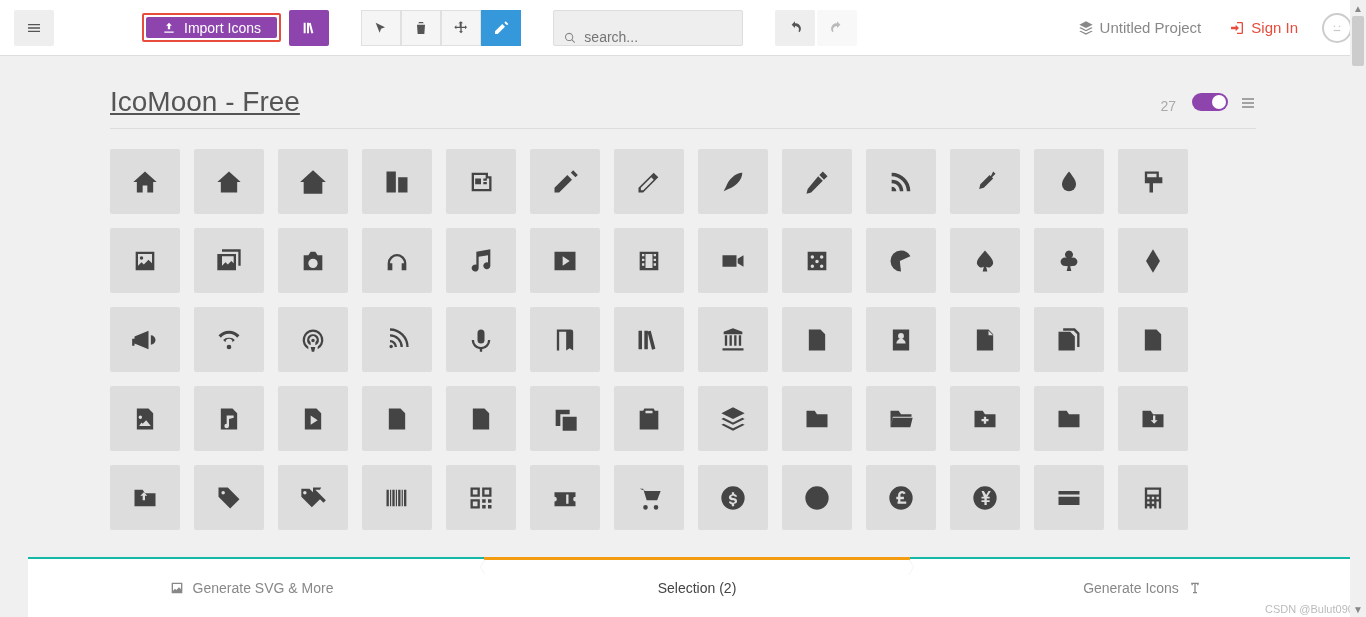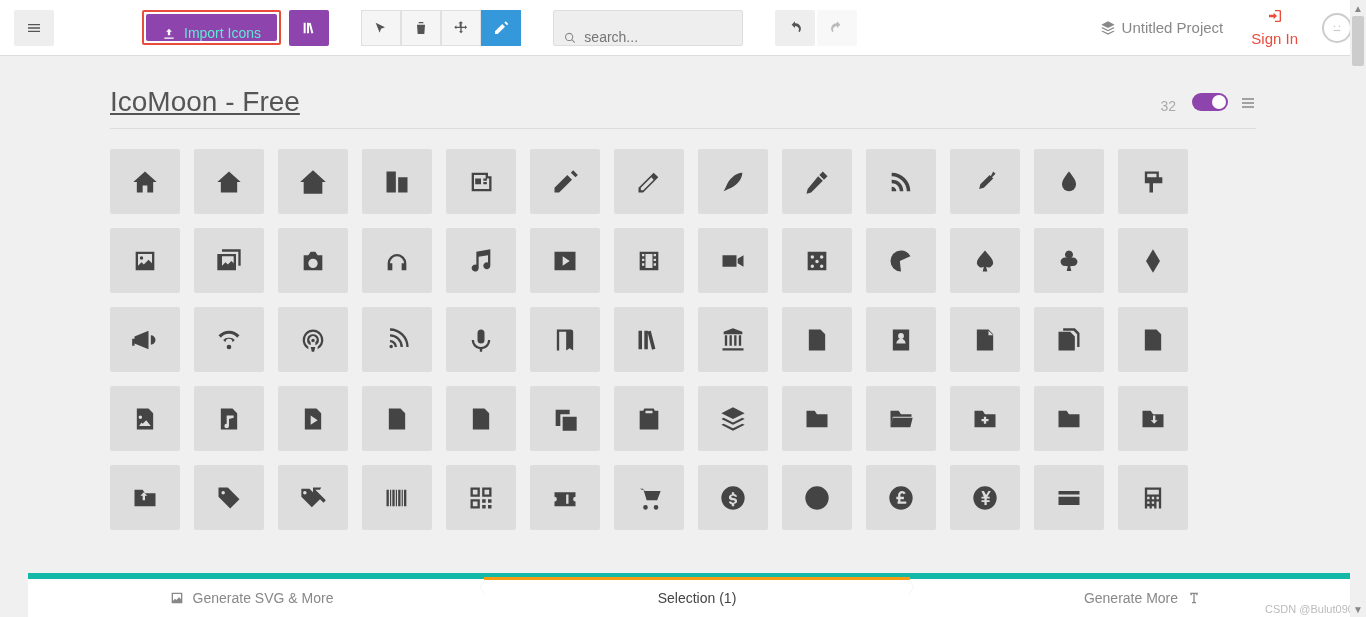--- a/index.html
+++ b/index.html
@@ -1,51 +1,51 @@
 <!DOCTYPE html>
 <html><head>
 <meta charset="utf-8">
 <style>
 * { margin: 0; padding: 0; box-sizing: border-box; }
 body { font-family: -apple-system, BlinkMacSystemFont, "Segoe UI", sans-serif; background: #f0f0f0; color: #444; width: 1366px; height: 617px; overflow: hidden; position: relative; }
 .topbar { background: #fff; height: 56px; border-bottom: 1px solid #ddd; display: flex; align-items: center; padding: 0 14px; gap: 8px; }
 .icon-btn { background: #eee; border: none; width: 40px; height: 36px; display: flex; align-items: center; justify-content: center; cursor: pointer; border-radius: 2px; color: #555; }
 .icon-btn svg { width: 16px; height: 16px; fill: currentColor; }
-.import-btn { background: #8e44ad; color: #5eead4; border: none; height: 27px; padding: 0 16px; display: flex; align-items: flex-end; gap: 8px; cursor: pointer; border-radius: 2px; font-size: 14px; }
+.import-btn { background: #8e44ad; color: #ffffff; border: none; height: 21px; padding: 0 16px; display: flex; align-items: center; gap: 8px; cursor: pointer; border-radius: 2px; font-size: 14px; }
 .import-btn svg { width: 14px; height: 14px; fill: #fff; }
 .highlight-box { border: 2px solid #e74c3c; padding: 2px; border-radius: 2px; margin-left: 80px; }
 .lib-btn { background: #8e44ad; color: #fff; border: none; width: 40px; height: 36px; display: flex; align-items: center; justify-content: center; cursor: pointer; border-radius: 2px; }
 .lib-btn svg { width: 16px; height: 16px; fill: #fff; }
 .tool-group { display: flex; margin-left: 24px; gap: 0; }
 .tool-btn { background: #f5f5f5; border: 1px solid #e0e0e0; width: 40px; height: 36px; display: flex; align-items: center; justify-content: center; cursor: pointer; color: #555; }
 .tool-btn.active { background: #3498db; color: #fff; border-color: #3498db; }
 .tool-btn svg { width: 16px; height: 16px; fill: currentColor; }
 .search-box { background: #eee; border: 1px solid #ddd; height: 36px; width: 190px; display: flex; align-items: flex-end; padding: 0 10px; border-radius: 2px; margin-left: 24px; }
 .search-box svg { width: 14px; height: 14px; fill: #888; }
 .search-box input { border: none; background: transparent; outline: none; margin-left: 8px; font-size: 14px; color: #555; width: 100%; }
 .history-group { display: flex; margin-left: 24px; gap: 2px; }
 .spacer { flex: 1; }
 .project { display: flex; align-items: center; gap: 6px; color: #888; font-size: 15px; cursor: pointer; }
 .project svg { width: 16px; height: 16px; fill: #888; }
-.signin { display: flex; align-items: center; gap: 6px; color: #e74c3c; font-size: 15px; margin-left: 20px; cursor: pointer; flex-direction: column; }
+.signin { display: flex; align-items: center; gap: 6px; color: #e74c3c; font-size: 15px; margin-left: 20px; cursor: pointer; }
 .signin svg { width: 16px; height: 16px; fill: #e74c3c; }
 .avatar { width: 30px; height: 30px; border: 2px solid #ccc; border-radius: 50%; margin-left: 16px; display: flex; align-items: center; justify-content: center; }
 .avatar svg { width: 20px; height: 20px; fill: #ccc; }
 .content { padding: 30px 110px 0 110px; height: calc(100% - 56px - 48px); overflow-y: auto; }
 .set-header { display: flex; align-items: baseline; border-bottom: 1px solid #ddd; padding-bottom: 10px; margin-bottom: 20px; }
 .set-title { font-size: 28px; font-weight: 300; color: #555; flex: 1; text-decoration: underline; }
 .set-count { color: #aaa; font-size: 14px; margin-right: 16px; }
 .toggle { width: 36px; height: 18px; background: #8e44ad; border-radius: 10px; position: relative; cursor: pointer; margin-right: 12px; }
 .toggle::after { content: ''; position: absolute; width: 14px; height: 14px; background: #fff; border-radius: 50%; top: 2px; right: 2px; }
 .list-btn { color: #888; cursor: pointer; }
 .list-btn svg { width: 16px; height: 16px; fill: #888; }
 .icon-grid { display: grid; grid-template-columns: repeat(13, 70px); gap: 14px; }
 .icon-cell { width: 70px; height: 65px; background: #ddd; display: flex; align-items: center; justify-content: center; cursor: pointer; border-radius: 2px; }
 .icon-cell svg { width: 28px; height: 28px; fill: #444; }
-.bottom-bar { position: absolute; bottom: 0; left: 0; right: 0; height: 44px; background: #fff; border-top: 6px solid #14b8a6; display: flex; margin-left: 28px; }
+.bottom-bar { position: absolute; bottom: 0; left: 0; right: 0; height: 60px; background: #fff; border-top: 2px solid #14b8a6; display: flex; margin-left: 28px; }
 .bottom-tab { flex: 1; display: flex; align-items: center; justify-content: center; gap: 8px; color: #888; font-size: 14px; cursor: pointer; position: relative; }
 .bottom-tab.center { color: #444; }
 .bottom-tab.center::before { content: ''; position: absolute; top: -2px; left: 10px; right: 10px; height: 3px; background: #f39c12; }
 .arrow-cut { position: absolute; top: 0; width: 20px; height: 48px; }
 .arrow-cut.left { left: 0; }
 .arrow-cut.right { right: 0; }
 .bottom-tab svg { width: 16px; height: 16px; fill: #888; }
 .watermark { position: absolute; bottom: 2px; right: 6px; font-size: 11px; color: #bbb; }
 .scrollbar-track { position: absolute; right: 0; top: 0; width: 16px; height: 100%; background: #f0f0f0; }
 .scrollbar-thumb { position: absolute; right: 2px; top: 16px; width: 12px; height: 50px; background: #ccc; border-radius: 2px; }
@@ -131,21 +131,21 @@
         <circle cx="9" cy="10" r="1"></circle>
         <circle cx="15" cy="10" r="1"></circle>
         <path d="M8 15h8" stroke="#ccc" stroke-width="1.5" fill="none"></path>
       </svg>
     </div>
 </div>
 
 <div class="content">
   <div class="set-header">
     <div class="set-title">IcoMoon - Free</div>
-    <div class="set-count">32</div>
+    <div class="set-count">27</div>
     <div class="toggle"></div>
     <div class="list-btn"><svg viewBox="0 0 24 24">
           <path d="M3 5h18v2H3zm0 6h18v2H3zm0 6h18v2H3z"></path>
         </svg></div>
   </div>
   <div class="icon-grid" id="icon-grid">
       <div class="icon-cell">
         <svg viewBox="0 0 24 24">
           <path d="M12 3l10 9h-3v9h-5v-6h-4v6H5v-9H2z"></path>
         </svg>
@@ -477,27 +477,27 @@
   <div class="bottom-tab">
     <svg viewBox="0 0 24 24">
         <path d="M4 4h16v16H4zm2 2v10l3-3 2 2 4-4 3 3V6z"></path>
       </svg>
     <span>Generate SVG &amp; More</span>
   </div>
   <div class="bottom-tab center">
     <svg class="arrow-cut left" viewBox="0 0 20 48">
         <path d="M20 0L5 24l15 24" fill="none" stroke="#ddd"></path>
       </svg>
-    <span>Selection (1)</span>
+    <span>Selection (2)</span>
     <svg class="arrow-cut right" viewBox="0 0 20 48">
         <path d="M0 0l15 24L0 48" fill="none" stroke="#ddd"></path>
       </svg>
   </div>
   <div class="bottom-tab">
-    <span>Generate More</span>
+    <span>Generate Icons</span>
     <svg viewBox="0 0 24 24">
         <path d="M6 4h12l-1 4h-2l.5-2H13v12h2v2H9v-2h2V6H8.5L9 8H7z"></path>
       </svg>
   </div>
 </div>
 
 <div class="watermark">CSDN @Bulut0907</div>
 <div class="scrollbar-track">
   <div class="scroll-arrow" style="top:0">▲</div>
   <div class="scrollbar-thumb"></div>

